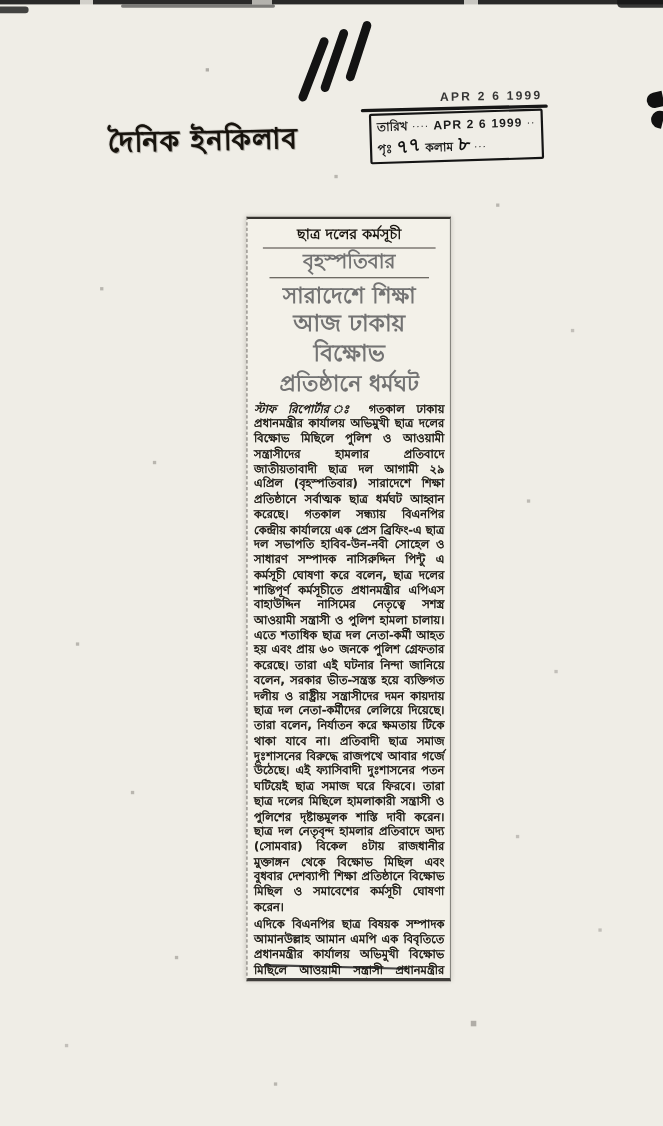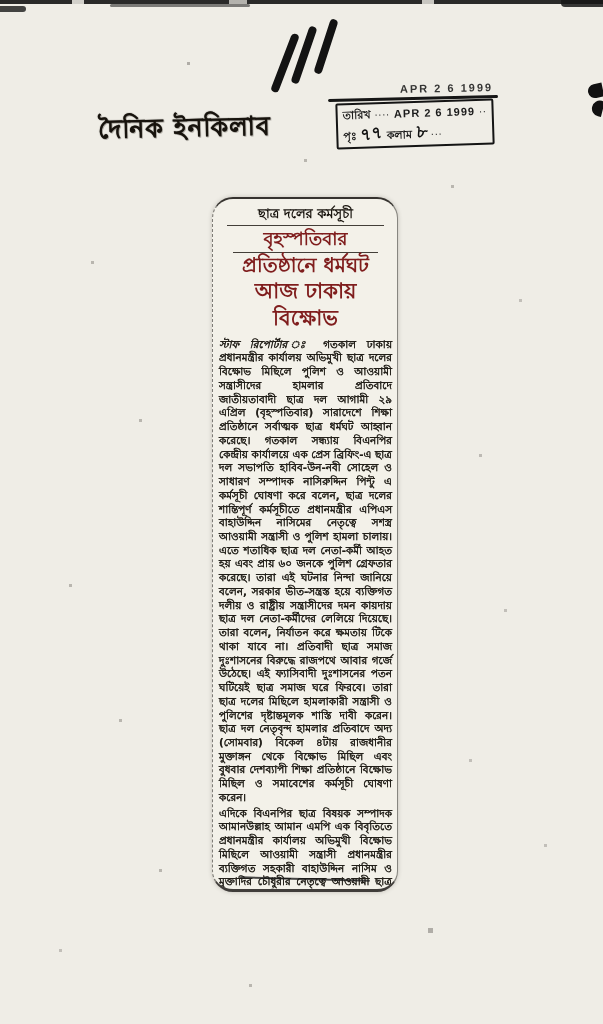--- a/index.html
+++ b/index.html
@@ -74,37 +74,36 @@
   .stamp-label{font-size:11px;font-weight:bold;color:#171717;}
   .stamp-dots{font-size:9px;letter-spacing:1px;color:#222;}
   .stamp-date{font-family:"Liberation Sans",sans-serif;font-size:11px;font-weight:bold;letter-spacing:1px;color:#1b1b1b;}
   .handwrit{
     font-size:17px;font-weight:bold;color:#101010;
     transform:rotate(-8deg) skewX(-8deg);display:inline-block;line-height:1;
   }
   .handwrit.col{transform:rotate(6deg);}
   
   .clipping{
-    position:absolute;left:212px;top:197px;width:186px;height:695px;
+    position:absolute;left:224px;top:197px;width:186px;height:695px;
     background:#f3f1e9;
     border-top:2px solid rgba(20,18,15,.85);
     border-bottom:3px solid rgba(20,18,15,.8);
     border-left:1px dashed rgba(30,28,24,.55);
     border-right:1px solid rgba(30,28,24,.5);
     box-shadow:0 0 4px rgba(60,55,45,.25);
     box-sizing:border-box;overflow:hidden;
     padding:5px 5px 4px 6px;
-    border-radius:21px;
   }
   .kicker{
     font-size:13px;font-weight:bold;text-align:center;line-height:1.2;
     color:#17130d;margin:2px 8px 0 8px;
     border-bottom:1.5px solid rgba(23,19,13,.8);padding-bottom:3px;
   }
-  .headline{font-weight:bold;text-align:center;color:#7f1d1d;}
+  .headline{font-weight:bold;text-align:center;color:#737373;}
   .headline.l1{font-size:18px;line-height:1.25;border-bottom:1.5px solid rgba(23,19,13,.8);margin:2px 14px 0 14px;padding-bottom:2px;}
   .headline.l2{font-size:20px;line-height:1.25;margin-top:3px;}
   .headline.l3{font-size:20px;line-height:1.25;}
   .headline.l4{font-size:21px;line-height:1.3;}
   .body-text{
     margin-top:5px;
     font-size:10.4px;line-height:1.32;text-align:justify;
     font-weight:600;color:#221f19;
     text-shadow:0 0 .4px rgba(34,31,25,.6);
   }
@@ -150,20 +149,21 @@
     <span class="handwrit">৭৭</span>
     <span class="stamp-label">কলাম</span>
     <span class="handwrit col">৮</span>
     <span class="stamp-dots">···</span>
   </div>
 </div>
 
 <div class="clipping">
   <div class="kicker">ছাত্র দলের কর্মসূচী</div>
   <div class="headline l1">বৃহস্পতিবার</div>
+  <div class="headline l2">সারাদেশে শিক্ষা</div>
+  <div class="headline l4">আজ ঢাকায় বিক্ষোভ</div>
   <div class="headline l3">প্রতিষ্ঠানে ধর্মঘট</div>
-  <div class="headline l4">আজ ঢাকায় বিক্ষোভ</div>
   <div class="body-text">
     <p><span class="byline">স্টাফ রিপোর্টার ঃ</span> <span>গতকাল ঢাকায় প্রধানমন্ত্রীর কার্যালয় অভিমুখী ছাত্র দলের বিক্ষোভ মিছিলে পুলিশ ও আওয়ামী সন্ত্রাসীদের হামলার প্রতিবাদে জাতীয়তাবাদী ছাত্র দল আগামী ২৯ এপ্রিল (বৃহস্পতিবার) সারাদেশে শিক্ষা প্রতিষ্ঠানে সর্বাত্মক ছাত্র ধর্মঘট আহ্বান করেছে। গতকাল সন্ধ্যায় বিএনপির কেন্দ্রীয় কার্যালয়ে এক প্রেস ব্রিফিং-এ ছাত্র দল সভাপতি হাবিব-উন-নবী সোহেল ও সাধারণ সম্পাদক নাসিরুদ্দিন পিন্টু এ কর্মসূচী ঘোষণা করে বলেন, ছাত্র দলের শান্তিপূর্ণ কর্মসূচীতে প্রধানমন্ত্রীর এপিএস বাহাউদ্দিন নাসিমের নেতৃত্বে সশস্ত্র আওয়ামী সন্ত্রাসী ও পুলিশ হামলা চালায়। এতে শতাধিক ছাত্র দল নেতা-কর্মী আহত হয় এবং প্রায় ৬০ জনকে পুলিশ গ্রেফতার করেছে। তারা এই ঘটনার নিন্দা জানিয়ে বলেন, সরকার ভীত-সন্ত্রস্ত হয়ে ব্যক্তিগত দলীয় ও রাষ্ট্রীয় সন্ত্রাসীদের দমন কায়দায় ছাত্র দল নেতা-কর্মীদের লেলিয়ে দিয়েছে। তারা বলেন, নির্যাতন করে ক্ষমতায় টিকে থাকা যাবে না। প্রতিবাদী ছাত্র সমাজ দুঃশাসনের বিরুদ্ধে রাজপথে আবার গর্জে উঠেছে। এই ফ্যাসিবাদী দুঃশাসনের পতন ঘটিয়েই ছাত্র সমাজ ঘরে ফিরবে। তারা ছাত্র দলের মিছিলে হামলাকারী সন্ত্রাসী ও পুলিশের দৃষ্টান্তমূলক শাস্তি দাবী করেন। ছাত্র দল নেতৃবৃন্দ হামলার প্রতিবাদে অদ্য (সোমবার) বিকেল ৪টায় রাজধানীর মুক্তাঙ্গন থেকে বিক্ষোভ মিছিল এবং বুধবার দেশব্যাপী শিক্ষা প্রতিষ্ঠানে বিক্ষোভ মিছিল ও সমাবেশের কর্মসূচী ঘোষণা করেন।</span></p>
     <p><span class="hand-underline">এদিকে বিএনপির ছাত্র বিষয়ক সম্পাদক আমানউল্লাহ আমান এমপি এক বিবৃতিতে</span><span> প্রধানমন্ত্রীর কার্যালয় অভিমুখী বিক্ষোভ মিছিলে আওয়ামী সন্ত্রাসী প্রধানমন্ত্রীর ব্যক্তিগত সহকারী বাহাউদ্দিন নাসিম ও মুক্তাদির চৌধুরীর নেতৃত্বে আওয়ামী ছাত্র লীগের সন্ত্রাসীদের হামলার নিন্দা জানিয়ে অবিলম্বে দোষী ব্যক্তিদের দৃষ্টান্তমূলক শাস্তি দাবী করে গ্রেফতারকৃত সকল ছাত্র দল নেতা-কর্মীর নিঃশর্ত মুক্তি দাবী করেছেন। জনাব আমান বলেন, পাক হানাদার বাহিনীর ন্যায় আওয়ামী সন্ত্রাসীরা ছাত্র দলের সাধারণ ছাত্রদের উপর নির্যাতন চালায়। শতাধিক কর্মী আহত হয়। ৩০ জনের অধিক ছাত্র দল নেতা-কর্মী আজ মৃত্যুর সাথে পাঞ্জা লড়ছে। এই বর্বরতাকে কালো অধ্যায় হিসেবে আখ্যায়িত করে জনাব আমান বলেন, ইয়াহিয়া, আইয়ুব খান, শেখ মুজিব, যেমন অত্যাচার করে ক্ষমতায় টিকে থাকতে পারেনি শেখ হাসিনাও</span></p>
   </div>
 </div>
 <div class="end-scribble"></div>
 
 </body></html>

